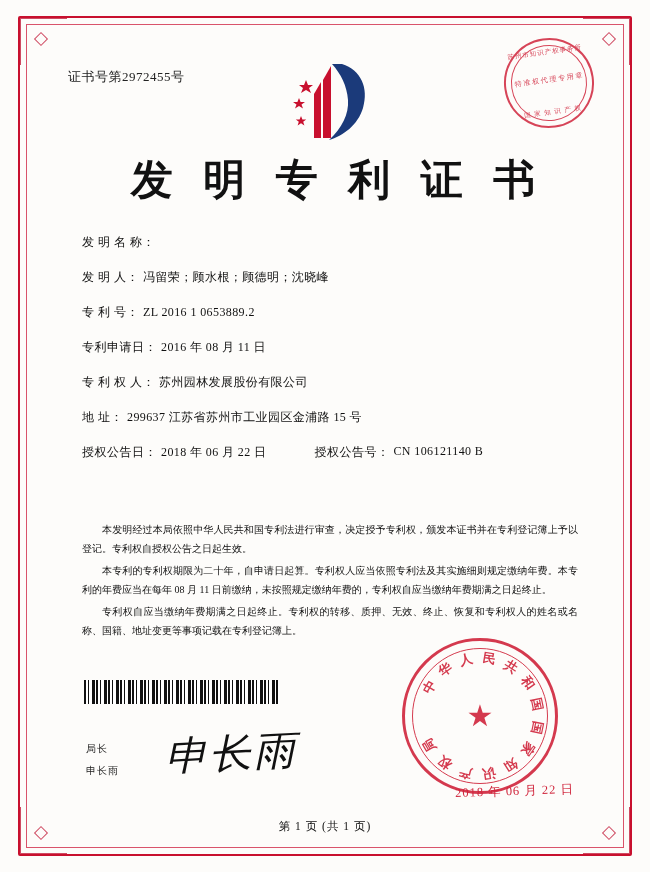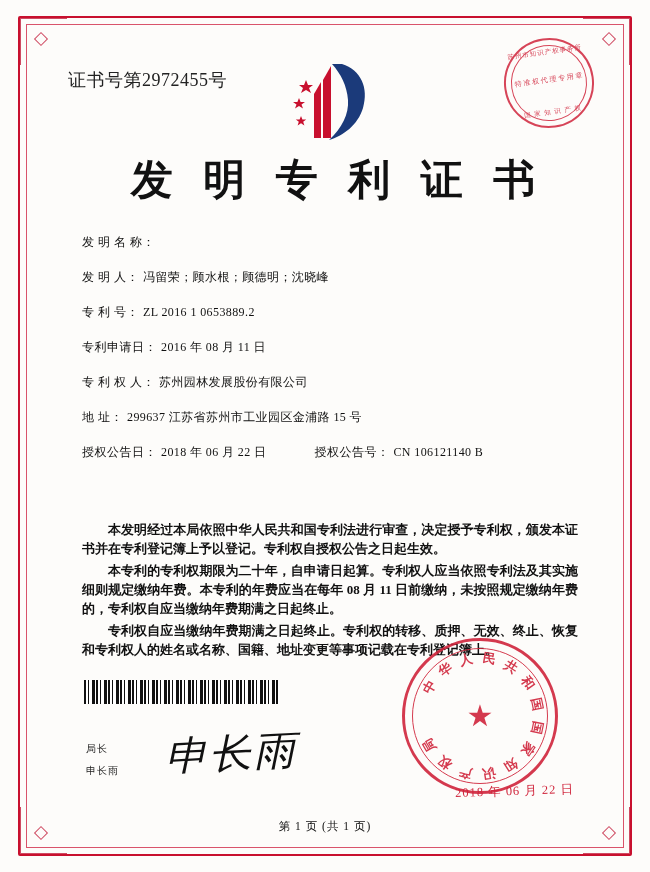--- a/index.html
+++ b/index.html
@@ -50,21 +50,21 @@
   .corner-dot.tl { left: 36px; top: 34px; }
   .corner-dot.tr { right: 36px; top: 34px; }
   .corner-dot.bl { left: 36px; bottom: 34px; }
   .corner-dot.br { right: 36px; bottom: 34px; }
 
   
   .cert-no {
     position: absolute;
     left: 68px;
     top: 68px;
-    font-size: 18px;
+    font-size: 13px;
     letter-spacing: 0.5px;
     color: #222;
   }
   .emblem {
     position: absolute;
     left: 285px;
     top: 58px;
     width: 90px;
     height: 86px;
   }
@@ -141,34 +141,33 @@
     letter-spacing: 0.5px;
   }
   .field-value {
     color: #111;
     margin-left: 4px;
     letter-spacing: 0.4px;
   }
   .field-row.two-col .col2 {
     margin-left: 48px;
     display: flex;
-    align-items: center;
+    align-items: flex-start;
   }
 
   
   .body-text {
     position: absolute;
     left: 82px;
     right: 72px;
     top: 520px;
-    font-size: 13px;
+    font-size: 10px;
     line-height: 19px;
     text-align: justify;
     color: #111;
-    font-weight: bold;
   }
   .body-text p {
     margin: 0 0 3px 0;
     text-indent: 2em;
   }
 
   
   .barcode {
     position: absolute;
     left: 84px;

